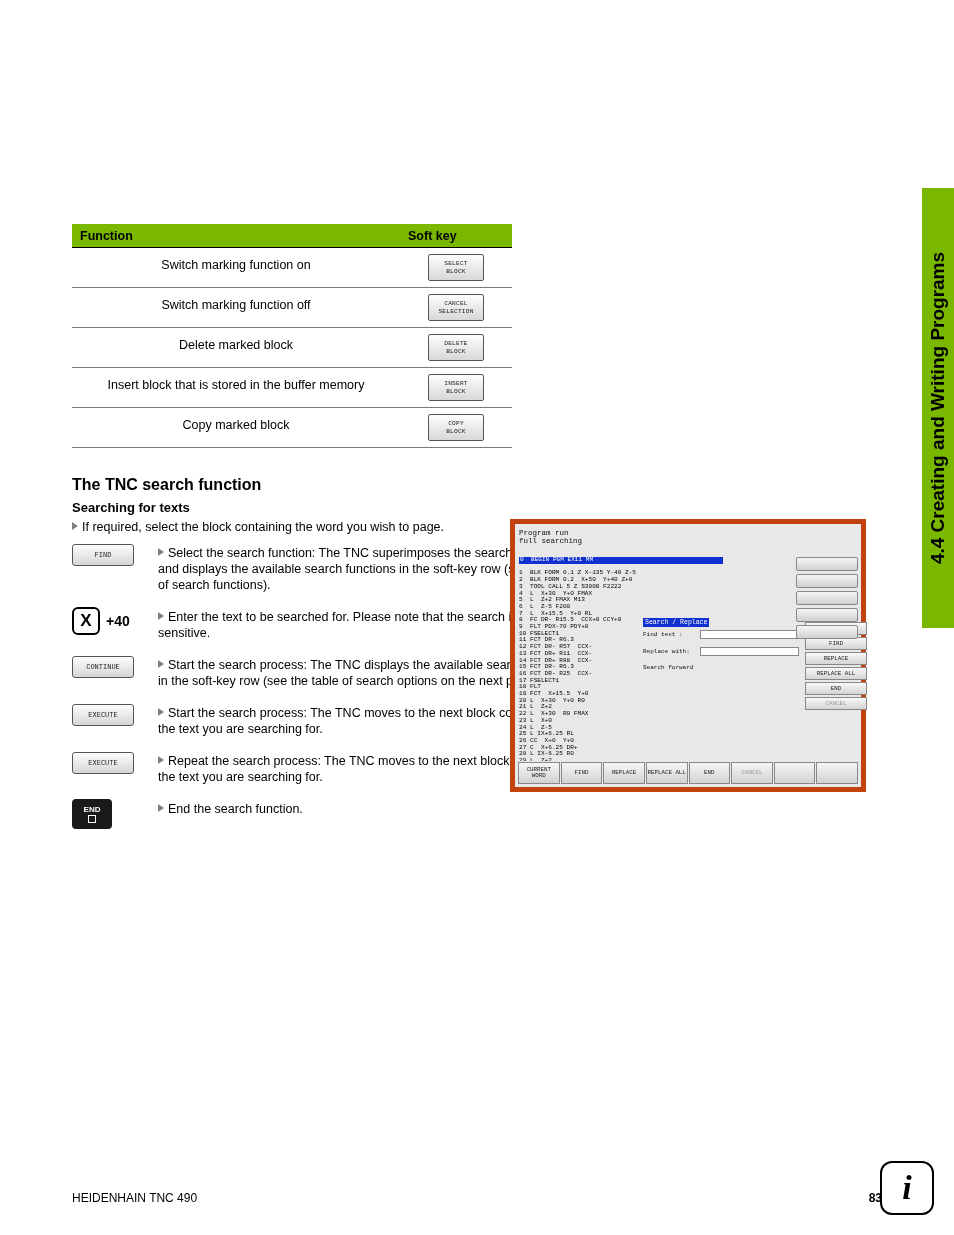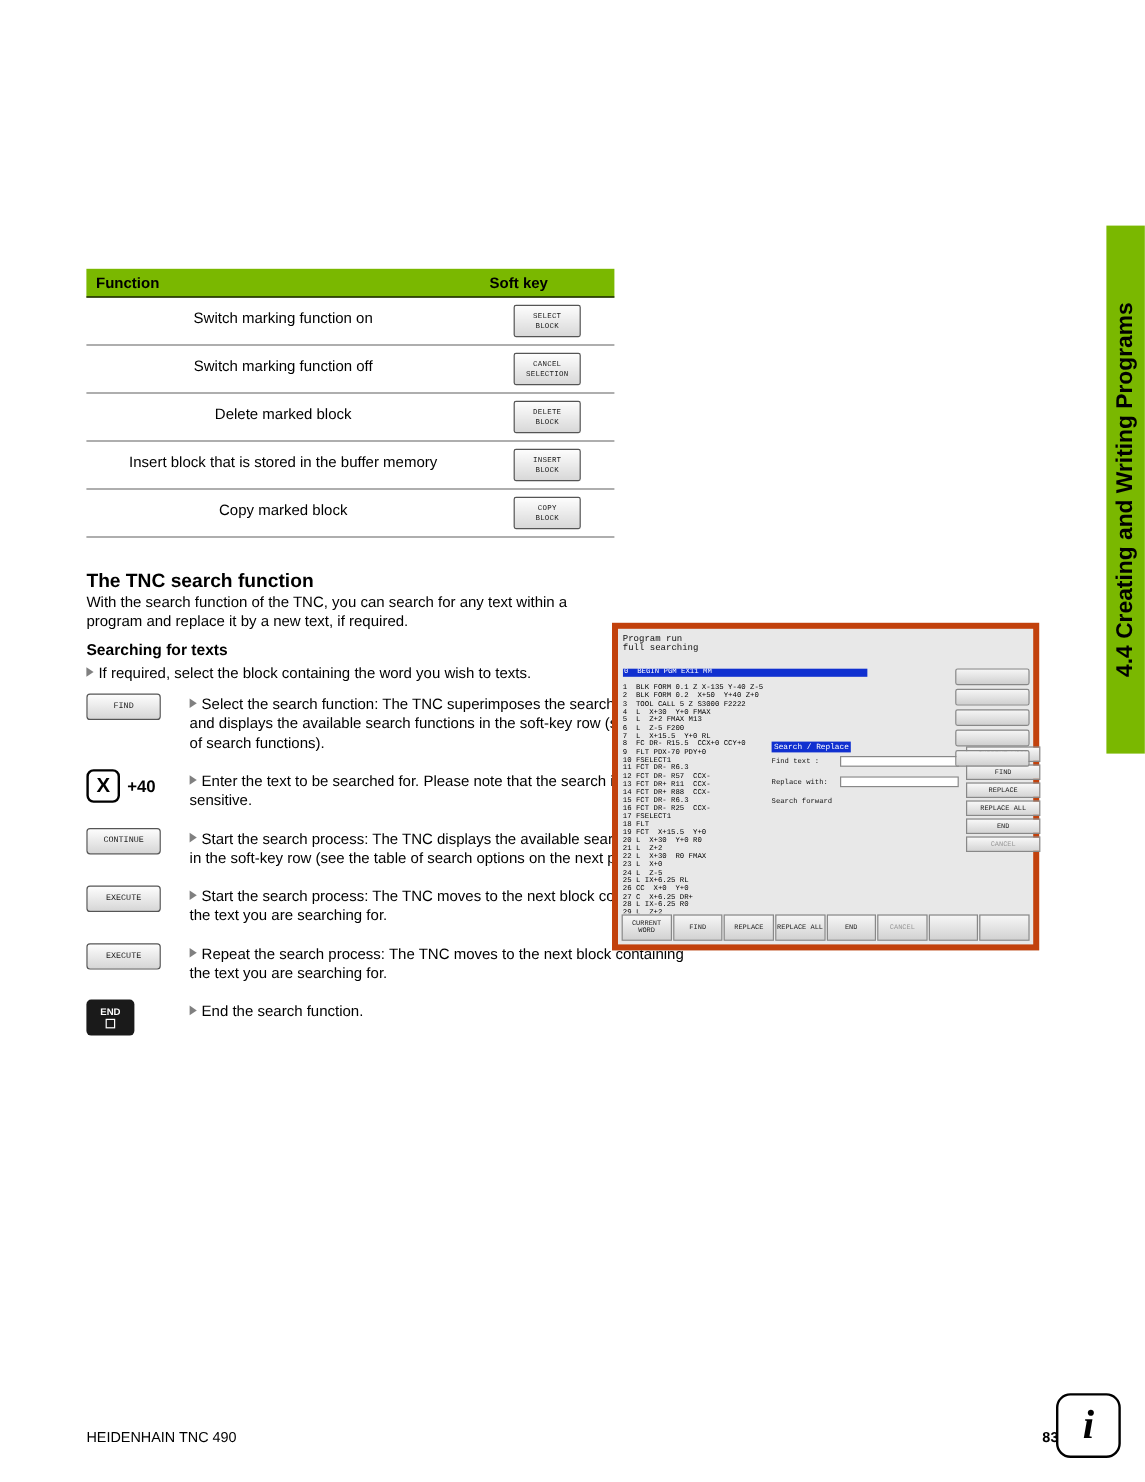--- a/index.html
+++ b/index.html
@@ -192,24 +192,23 @@
           <td class="skcell"><div class="softkey-btn">INSERT<br>BLOCK</div></td>
         </tr>
         <tr>
           <td>Copy marked block</td>
           <td class="skcell"><div class="softkey-btn">COPY<br>BLOCK</div></td>
         </tr>
       </tbody>
   </table>
 
   <h2 class="sec">The TNC search function</h2>
-  <p class="body">With the search function of the TNC, you can search for any text within a program and replace it by a new text, if required.</p>
 
   <h3 class="sub">Searching for texts</h3>
-  <div class="body"><span class="tri"></span><span>If required, select the block containing the word you wish to texts.</span></div>
+  <div class="body"><span class="tri"></span><span>If required, select the block containing the word you wish to page.</span></div>
 
   <div class="steps" id="steps">
       <div class="step-row">
         <div class="step-key"><div class="kbtn">FIND</div></div>
         <div class="step-text"><span class="tri"></span>Select the search function: The TNC superimposes the search window and displays the available search functions in the soft-key row (see table of search functions).</div>
       </div>
       <div class="step-row">
         <div class="step-key"><div class="axis-btn">
             <div class="axis-key">X</div>
             <span class="axis-text">+40</span>

